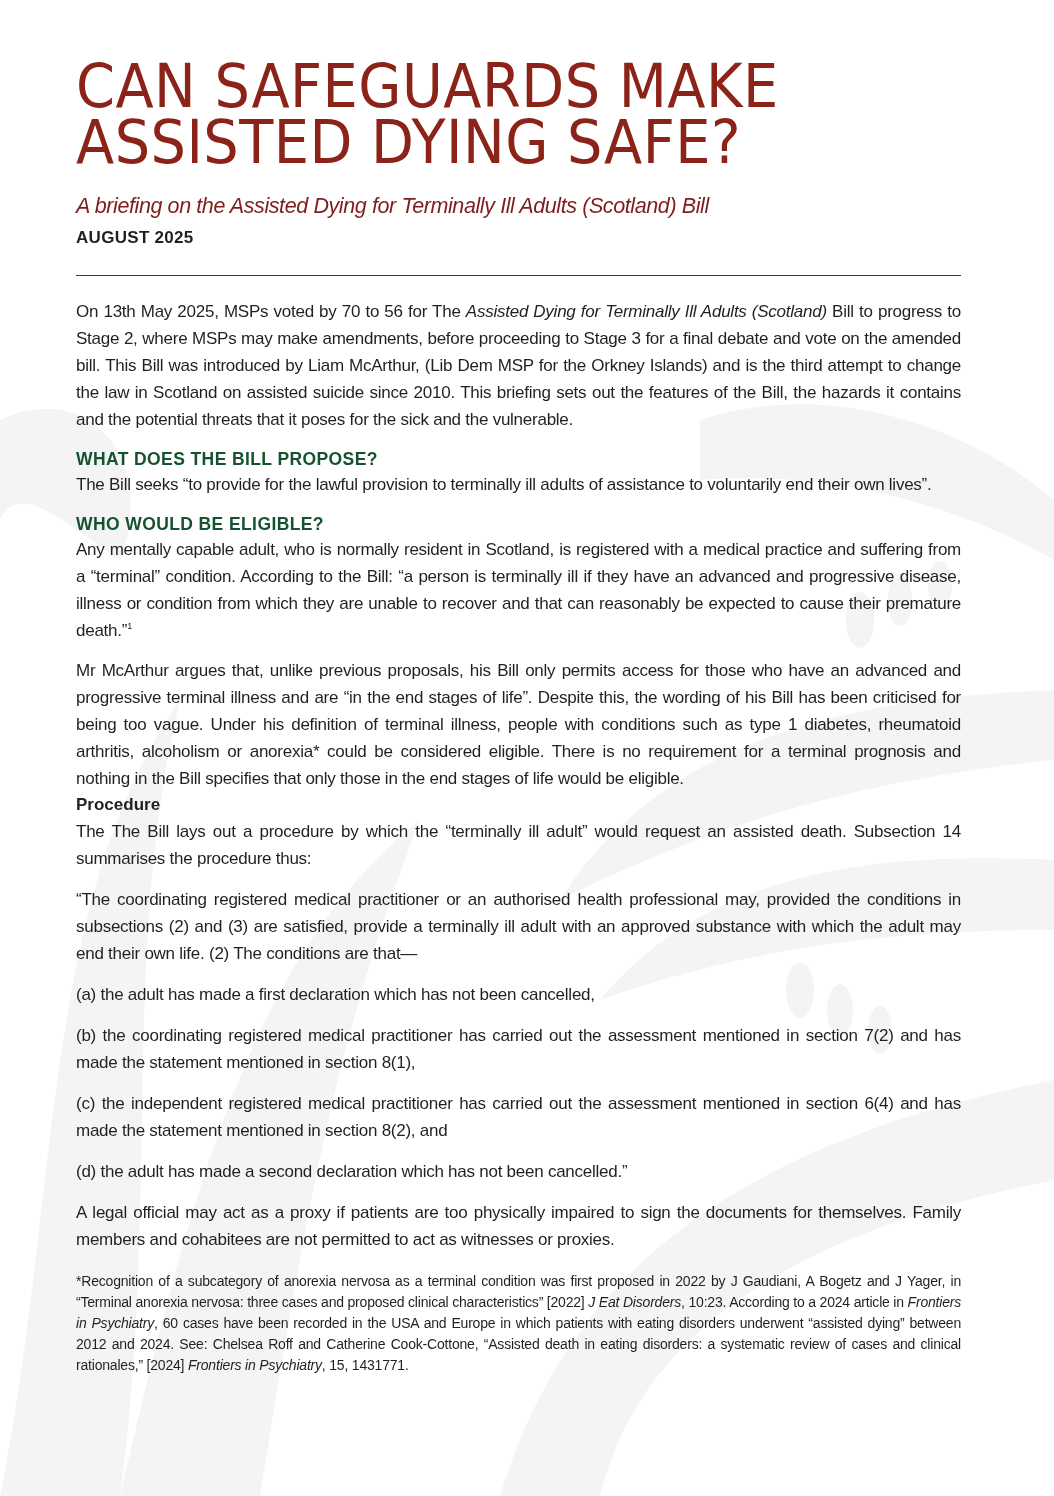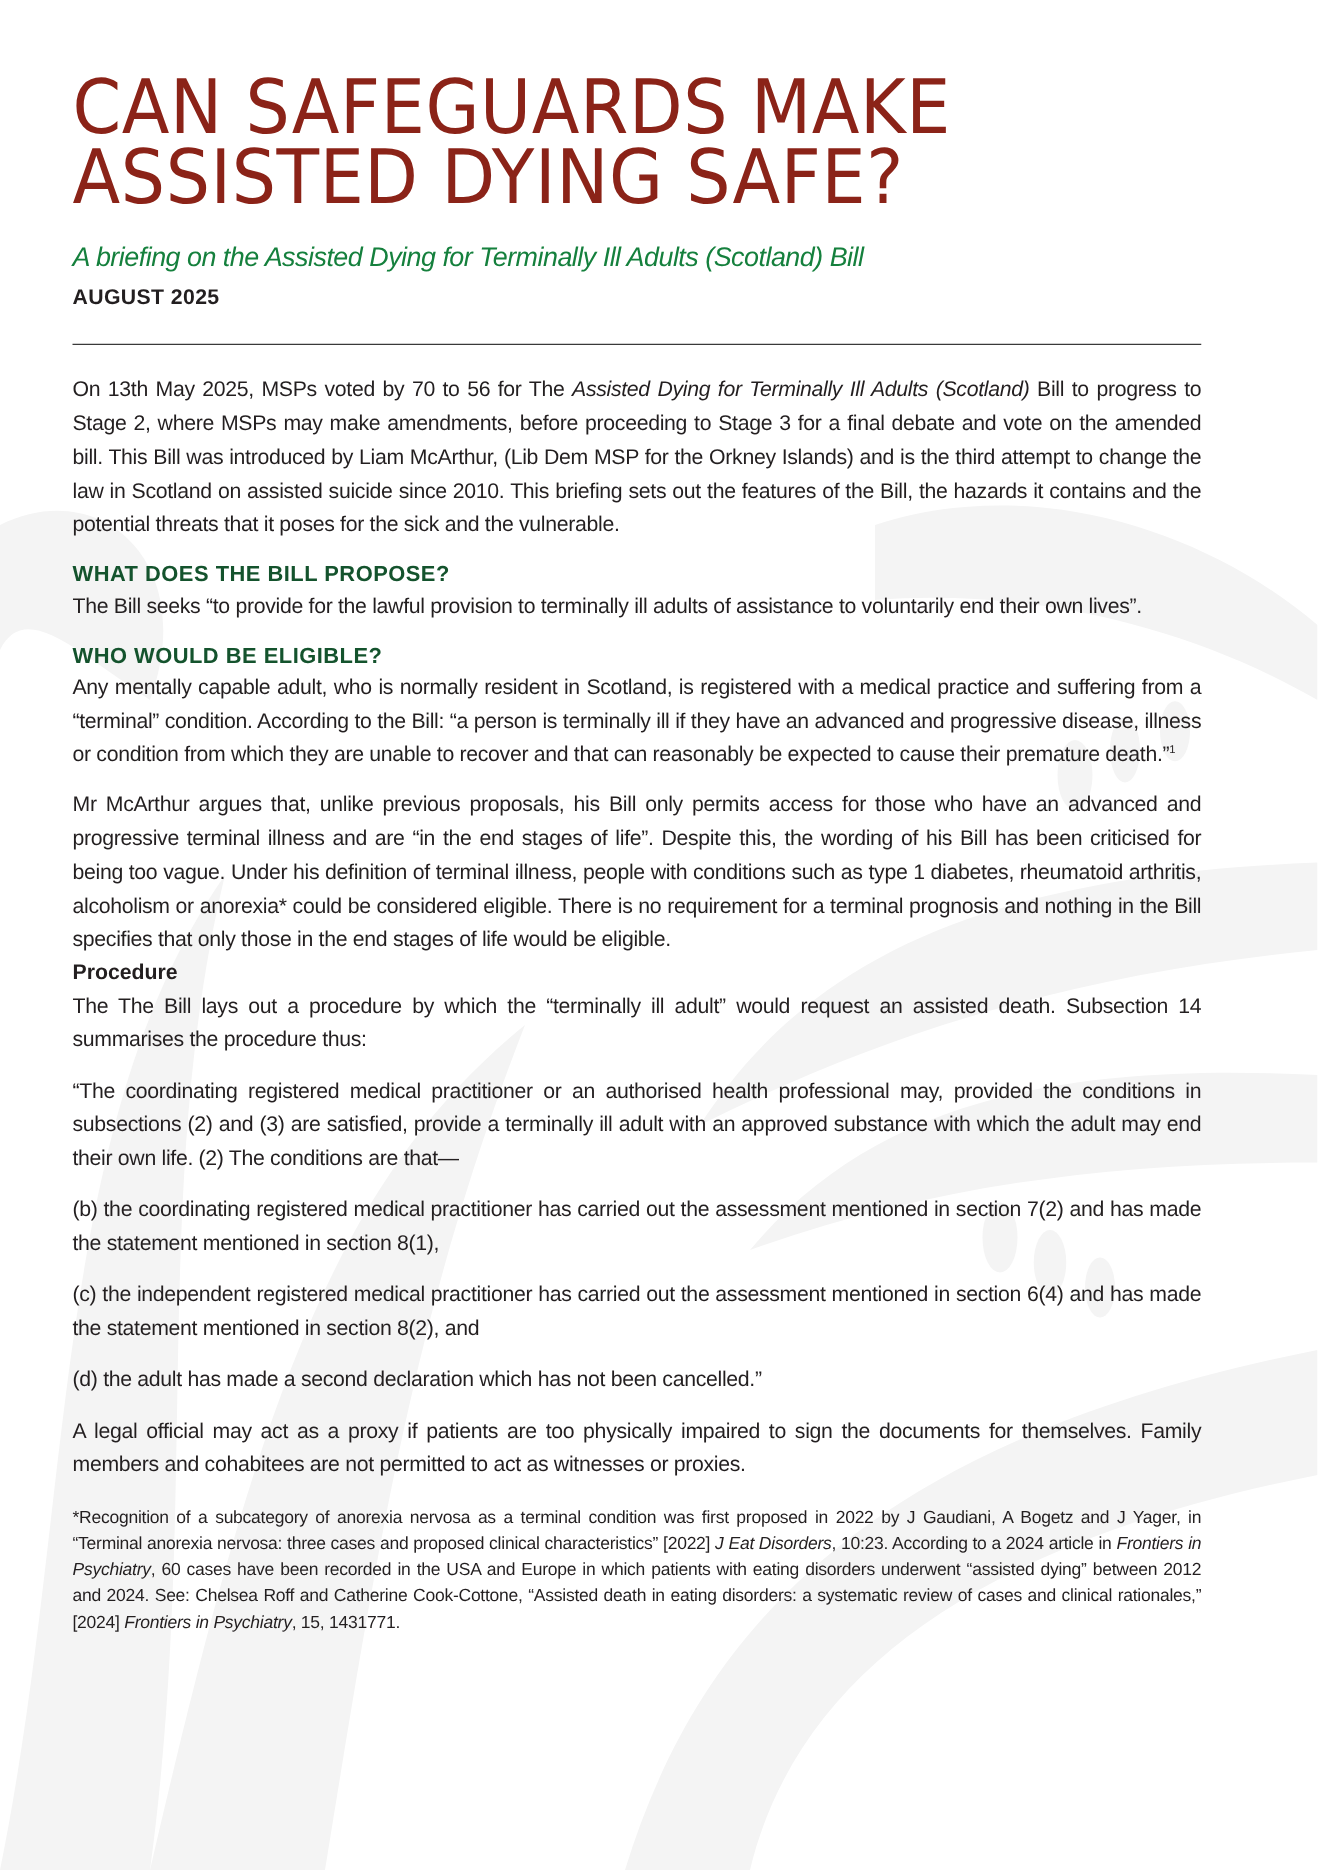--- a/index.html
+++ b/index.html
@@ -3,31 +3,31 @@
   <meta charset="utf-8">
   <style>
     html, body { margin: 0; padding: 0; }
     body {
       width: 1054px; height: 1496px; position: relative; overflow: hidden;
       background: #ffffff;
       font-family: "Liberation Sans", "DejaVu Sans", sans-serif;
       color: #231f20;
     }
     .watermark { position: absolute; inset: 0; z-index: 0; pointer-events: none; }
-    .page { position: relative; z-index: 1; padding: 0 93px 0 58px; }
+    .page { position: relative; z-index: 1; padding: 0 93px 0 76px; }
     .title {
       margin: 0; padding-top: 58px;
       color: #8b2318; font-weight: 400;
       font-size: 60px; line-height: 56px; letter-spacing: 0.5px;
       font-family: "DejaVu Sans", sans-serif;
       transform: scaleX(0.93); transform-origin: left top; white-space: nowrap;
     }
     .subtitle {
       margin: 22px 0 0 0; font-style: italic; font-size: 21.5px; line-height: 28px;
-      color: #15803d; letter-spacing: -0.4px;
+      color: #7f1d1d; letter-spacing: -0.4px;
     }
     .date { margin: 8px 0 0 0; font-weight: 700; font-size: 17px; letter-spacing: 0.3px; }
     .rule { border: 0; border-top: 1.5px solid #3a3a3a; margin: 27px 0 0 0; }
     p { margin: 0; }
     .body {
       font-size: 17px; line-height: 27px; text-align: justify; letter-spacing: -0.25px;
     }
     .intro { margin-top: 22px; }
     h2 {
       margin: 14px 0 0 0; color: #14532d; font-size: 17.5px; line-height: 24px;
@@ -77,19 +77,20 @@
   <h2>WHAT DOES THE BILL PROPOSE?</h2>
   <p class="body">The Bill seeks “to provide for the lawful provision to terminally ill adults of assistance to voluntarily end their own lives”.</p>
 
   <h2>WHO WOULD BE ELIGIBLE?</h2>
   <p class="body"><span>Any mentally capable adult, who is normally resident in Scotland, is registered with a medical practice and suffering from a “terminal” condition. According to the Bill: “a person is terminally ill if they have an advanced and progressive disease, illness or condition from which they are unable to recover and that can reasonably be expected to cause their premature death.”</span><sup>1</sup></p>
   <p class="body gap">Mr McArthur argues that, unlike previous proposals, his Bill only permits access for those who have an advanced and progressive terminal illness and are “in the end stages of life”. Despite this, the wording of his Bill has been criticised for being too vague. Under his definition of terminal illness, people with conditions such as type 1 diabetes, rheumatoid arthritis, alcoholism or anorexia* could be considered eligible. There is no requirement for a terminal prognosis and nothing in the Bill specifies that only those in the end stages of life would be eligible.</p>
 
   <h3>Procedure</h3>
   <p class="body">The The Bill lays out a procedure by which the “terminally ill adult” would request an assisted death. Subsection 14 summarises the procedure thus:</p>
   <p class="body gap2">“The coordinating registered medical practitioner or an authorised health professional may, provided the conditions in subsections (2) and (3) are satisfied, provide a terminally ill adult with an approved substance with which the adult may end their own life. (2) The conditions are that—</p>
+  <p class="body gap2">(a) the adult has made a first declaration which has not been cancelled,</p>
   <p class="body gap2">(b) the coordinating registered medical practitioner has carried out the assessment mentioned in section 7(2) and has made the statement mentioned in section 8(1),</p>
   <p class="body gap2">(c) the independent registered medical practitioner has carried out the assessment mentioned in section 6(4) and has made the statement mentioned in section 8(2), and</p>
   <p class="body gap2">(d) the adult has made a second declaration which has not been cancelled.”</p>
   <p class="body gap2">A legal official may act as a proxy if patients are too physically impaired to sign the documents for themselves. Family members and cohabitees are not permitted to act as witnesses or proxies.</p>
 
   <p class="footnote"><span>*Recognition of a subcategory of anorexia nervosa as a terminal condition was first proposed in 2022 by J Gaudiani, A Bogetz and J Yager, in “Terminal anorexia nervosa: three cases and proposed clinical characteristics” [2022] </span><em>J Eat Disorders</em><span>, 10:23. According to a 2024 article in </span><em>Frontiers in Psychiatry</em><span>, 60 cases have been recorded in the USA and Europe in which patients with eating disorders underwent “assisted dying” between 2012 and 2024. See: Chelsea Roff and Catherine Cook-Cottone, “Assisted death in eating disorders: a systematic review of cases and clinical rationales,” [2024] </span><em>Frontiers in Psychiatry</em><span>, 15, 1431771.</span></p>
 </div>
 
 </body></html>

